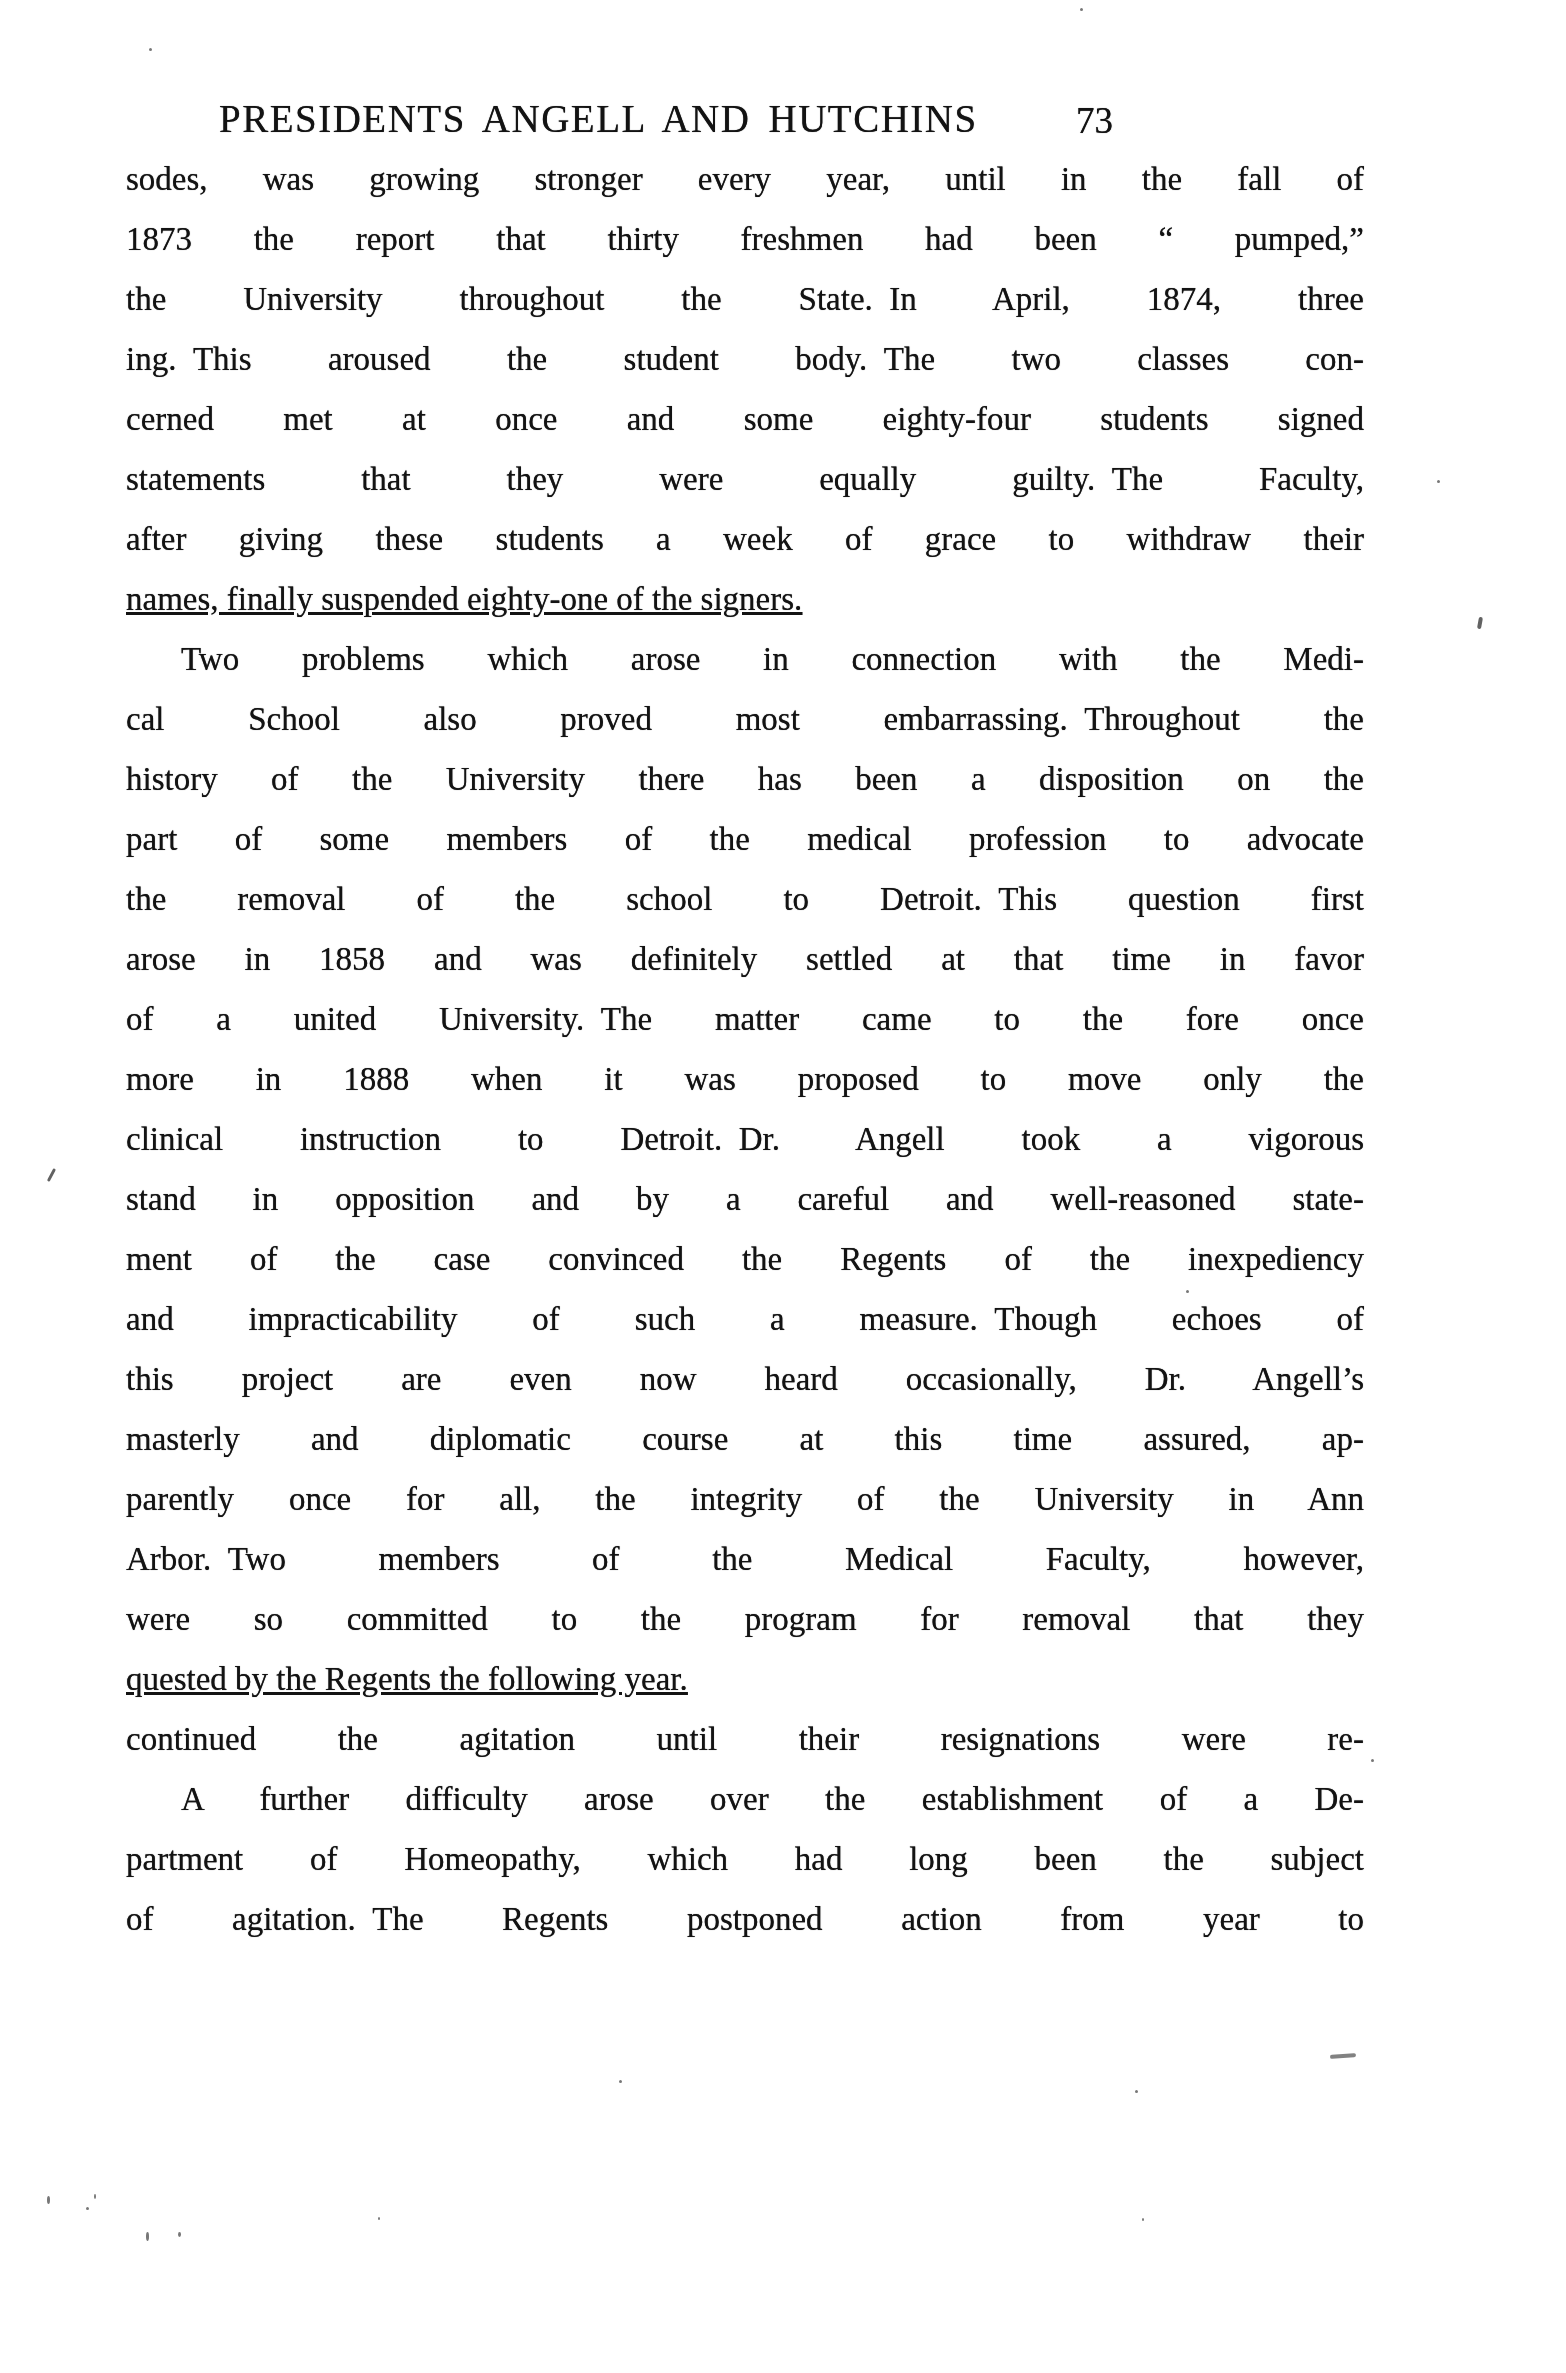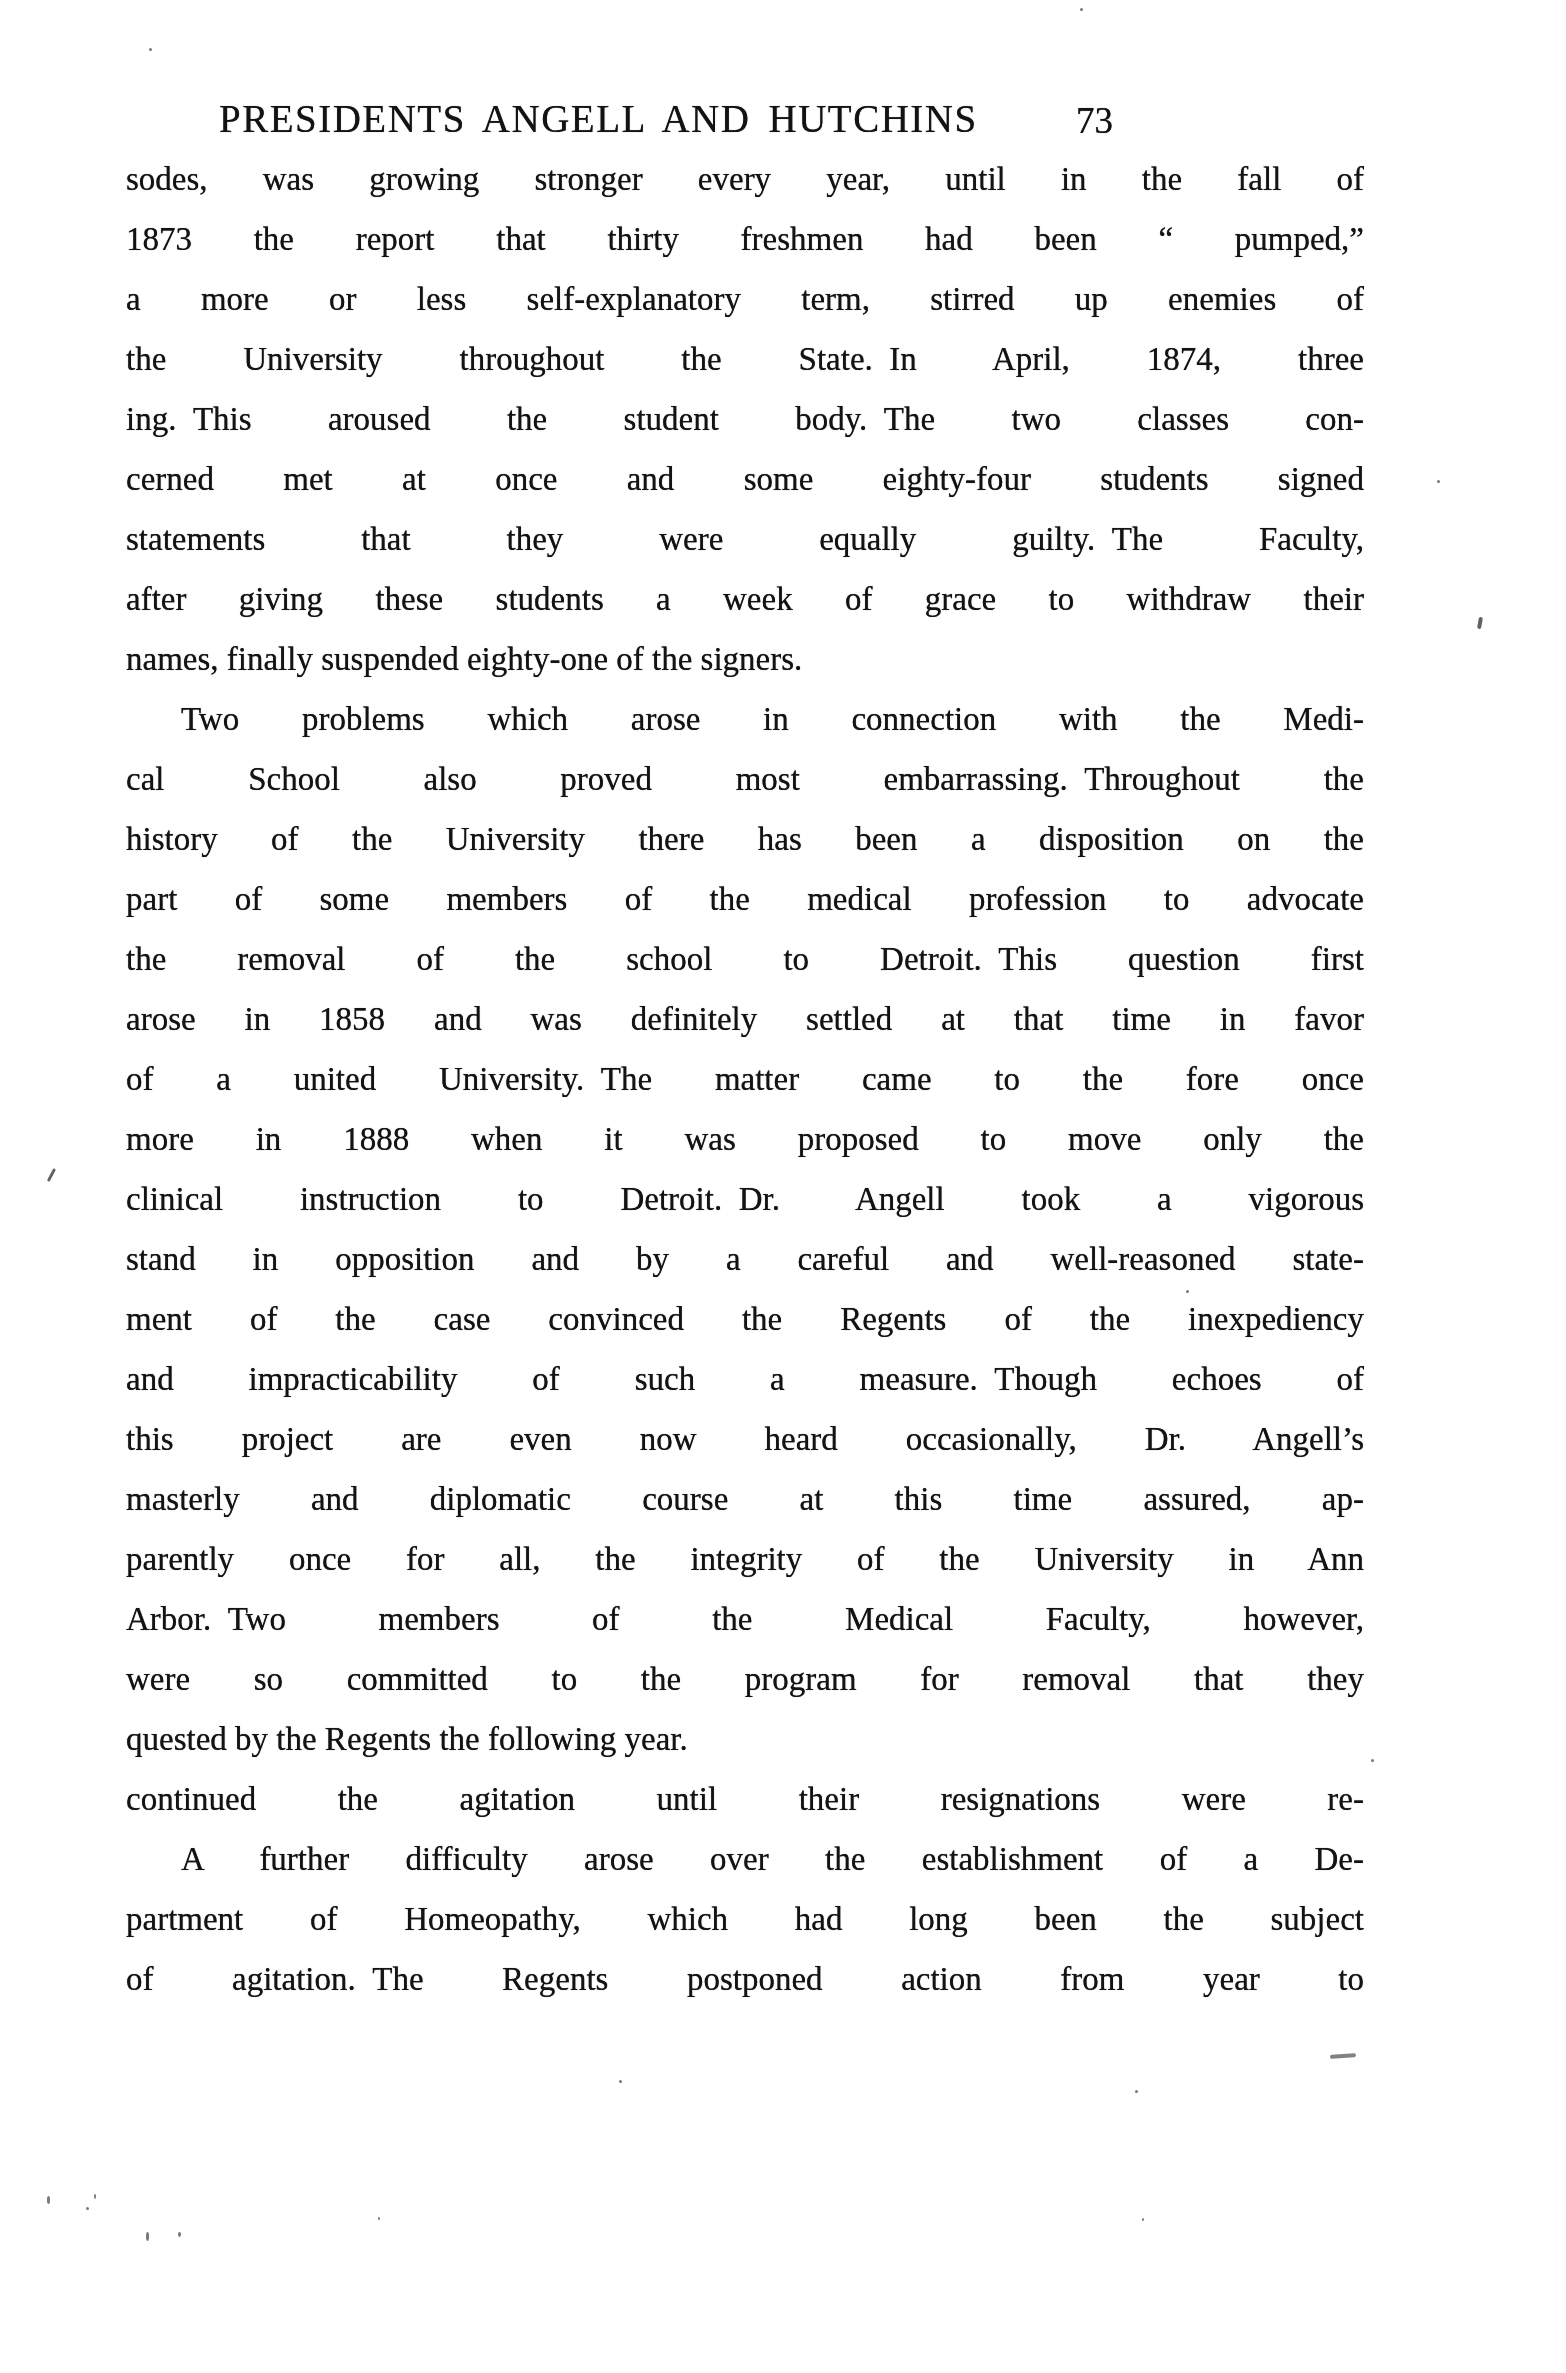--- a/index.html
+++ b/index.html
@@ -49,20 +49,21 @@
   }
   .line {
     text-align: justify;
     text-align-last: justify;
   }
   .line.indent {
     text-indent: 55px;
   }
   .line.end {
     text-align-last: left;
+    text-decoration: underline;
   }
   .artifact {
     position: absolute;
     background: #2e2e2e;
     opacity: 0.75;
   }
   .artifact.speck { border-radius: 50%; opacity: 0.65; }
   .artifact.tick  { border-radius: 2px; transform: rotate(10deg); }
   .artifact.slash { border-radius: 2px; transform: rotate(28deg); }
   .artifact.dash  { border-radius: 2px; transform: rotate(-4deg); opacity: 0.6; }
@@ -72,21 +73,20 @@
 
 <div class="page">
   <div class="header">
     <span class="running-title">PRESIDENTS ANGELL AND HUTCHINS</span>
     <span class="folio">73</span>
   </div>
 
   <div class="body-text">
       <div class="line">sodes, was growing stronger every year, until in the fall of</div>
       <div class="line">1873 the report that thirty freshmen had been “ pumped,”</div>
-      <div class="line">a more or less self-explanatory term, stirred up enemies of</div>
       <div class="line">the University throughout the State. In April, 1874, three</div>
       <div class="line">ing. This aroused the student body. The two classes con-</div>
       <div class="line">cerned met at once and some eighty-four students signed</div>
       <div class="line">statements that they were equally guilty. The Faculty,</div>
       <div class="line">after giving these students a week of grace to withdraw their</div>
       <div class="line end">names, finally suspended eighty-one of the signers.</div>
       <div class="line indent">Two problems which arose in connection with the Medi-</div>
       <div class="line">cal School also proved most embarrassing. Throughout the</div>
       <div class="line">history of the University there has been a disposition on the</div>
       <div class="line">part of some members of the medical profession to advocate</div>

